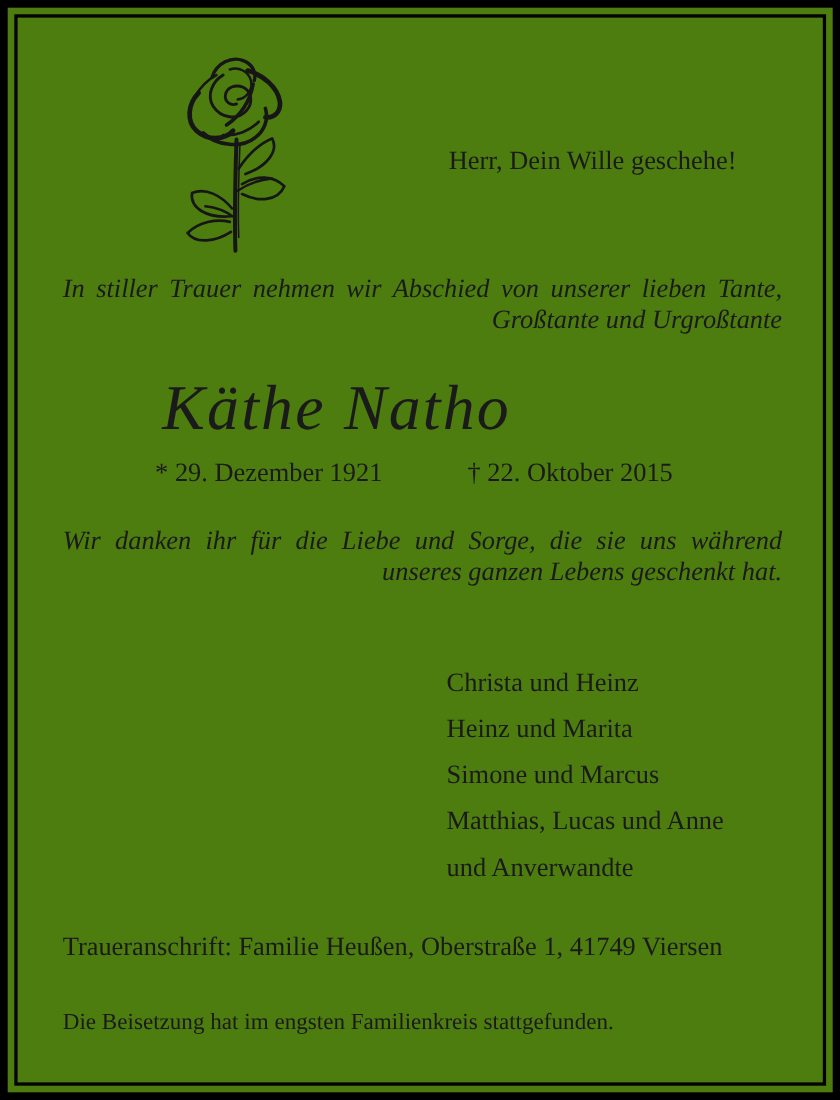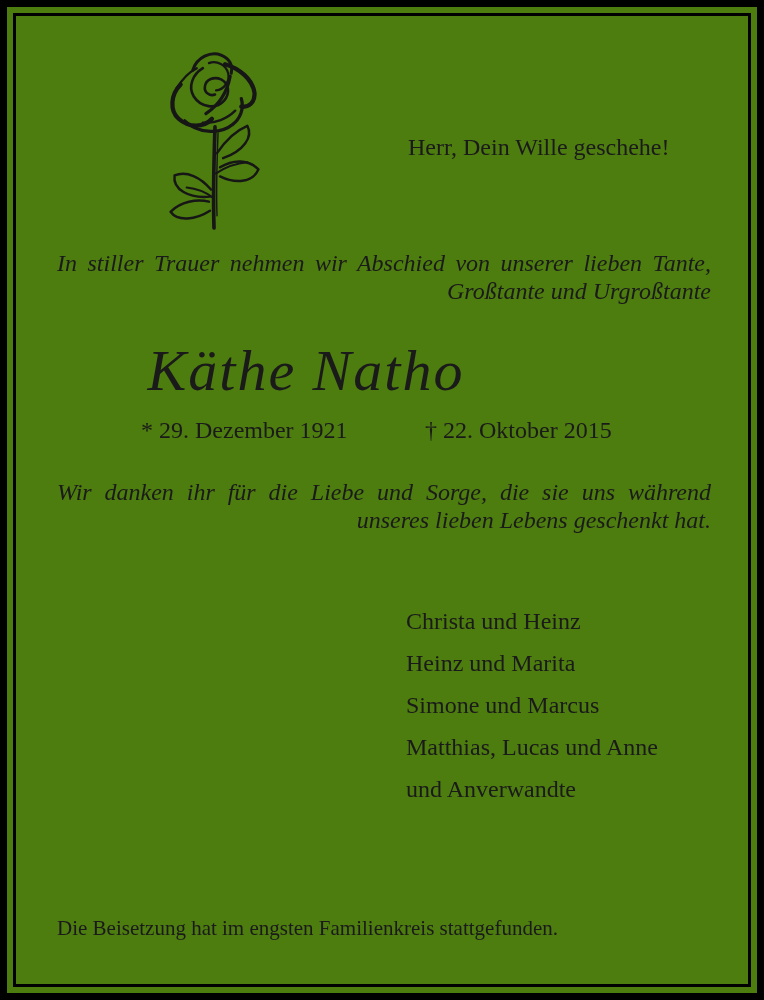--- a/index.html
+++ b/index.html
@@ -155,27 +155,28 @@
 
   <div class="abs deceased-name">Käthe Natho</div>
 
   <div class="abs dates">
     <span class="birth-date">* 29. Dezember 1921</span>
     <span class="death-date">† 22. Oktober 2015</span>
   </div>
 
   <div class="abs para thanks">
     <div class="line-justified">Wir danken ihr für die Liebe und Sorge, die sie uns während</div>
-    <div class="line-plain">unseres lieben Lebens geschenkt hat.</div>
+    <div class="line-plain">unseres ganzen Lebens geschenkt hat.</div>
   </div>
 
   <div class="abs mourners">
     <div class="mourner-line">Christa und Heinz</div>
     <div class="mourner-line">Heinz und Marita</div>
     <div class="mourner-line">Simone und Marcus</div>
     <div class="mourner-line">Matthias, Lucas und Anne</div>
     <div class="mourner-line">und Anverwandte</div>
   </div>
 
+  <div class="abs address">Traueranschrift: Familie Heußen, Oberstraße 1, 41749 Viersen</div>
 
   <div class="abs footer-note">Die Beisetzung hat im engsten Familienkreis stattgefunden.</div>
 
 </div>
 
 </body></html>

